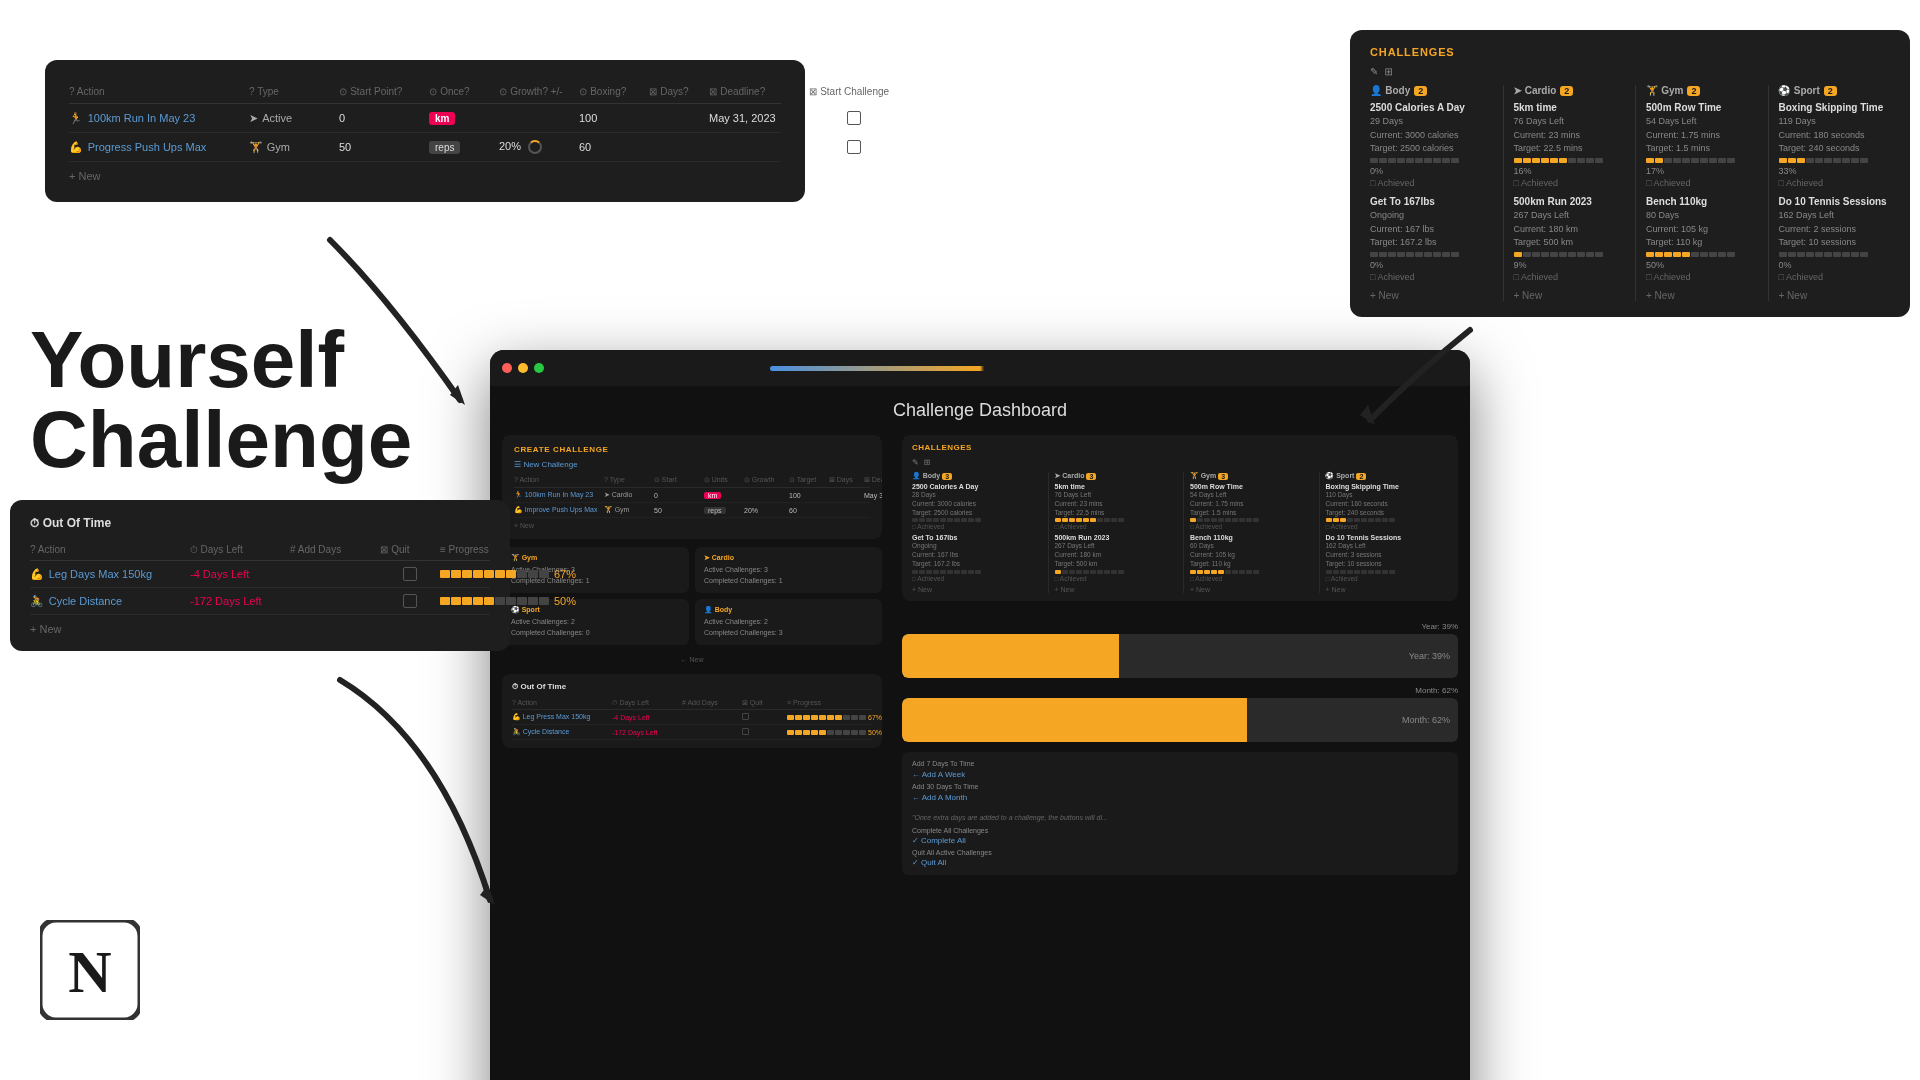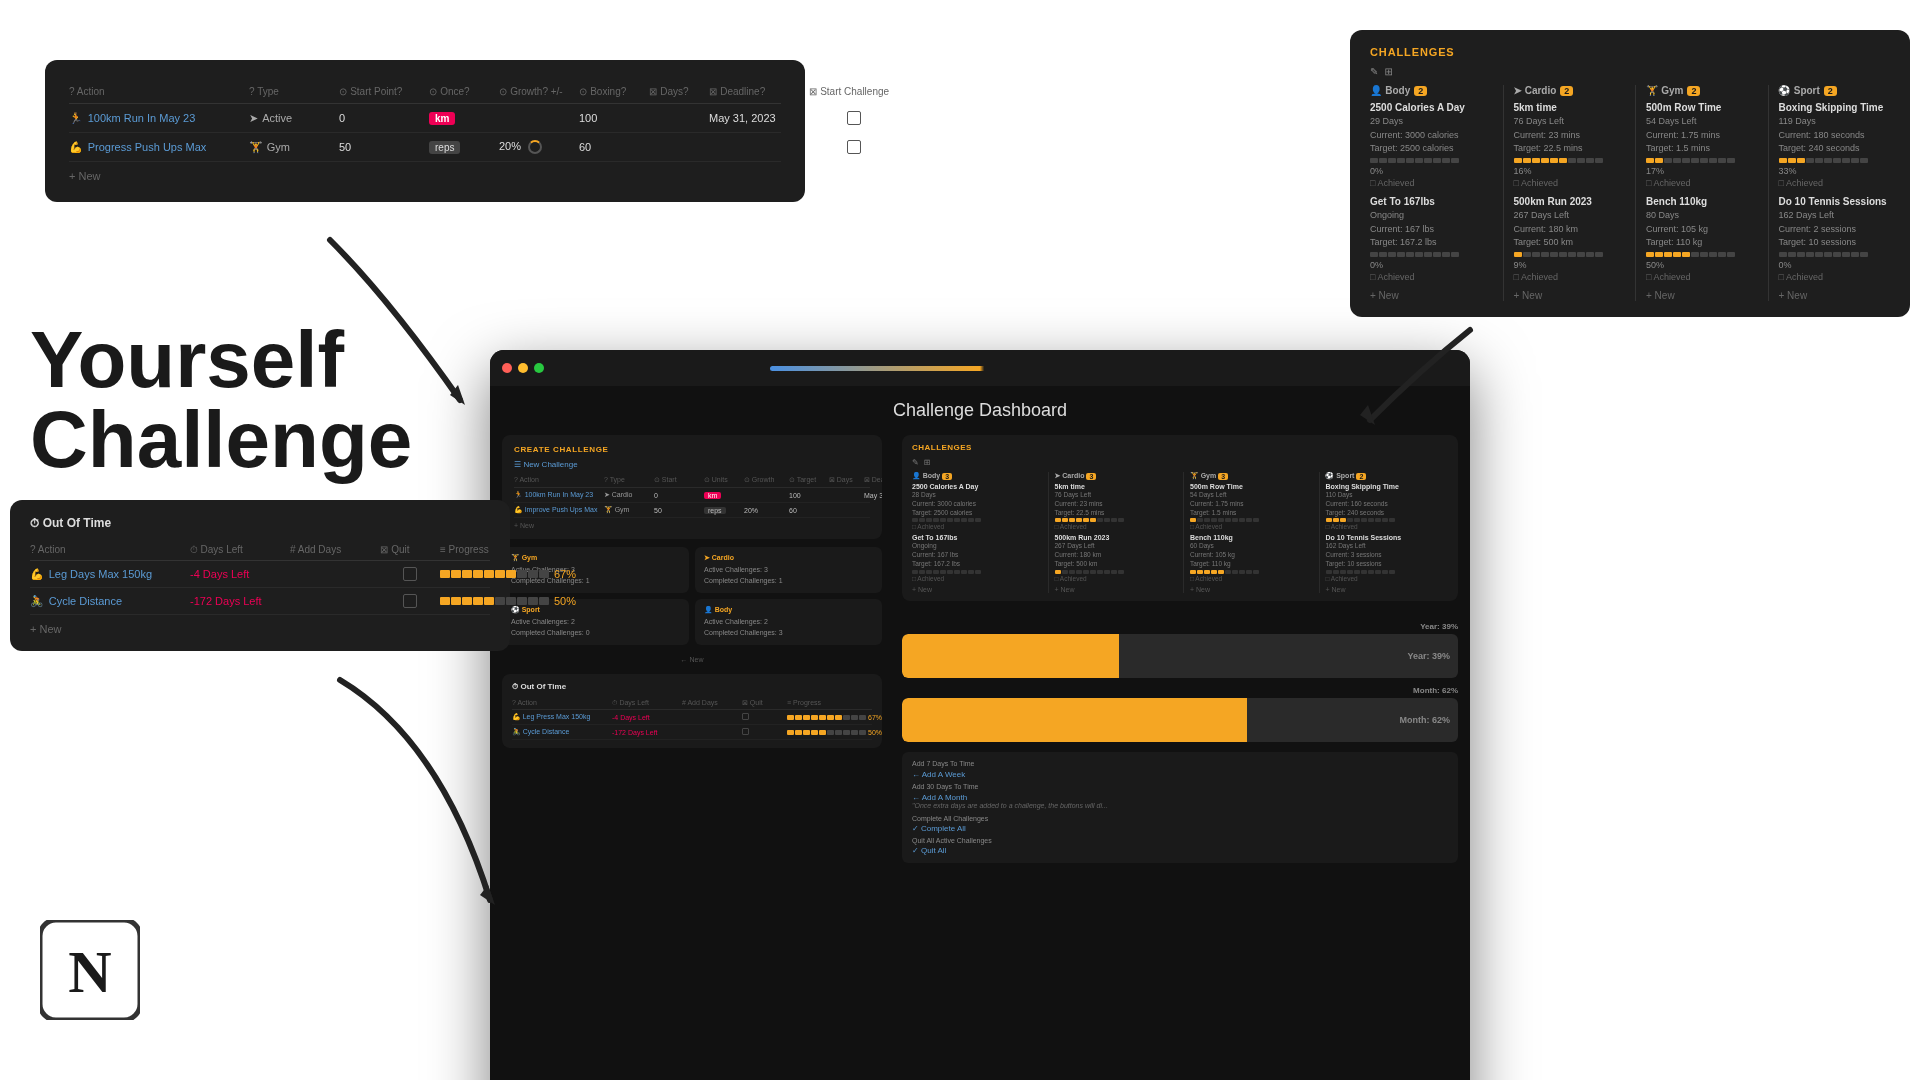--- a/index.html
+++ b/index.html
@@ -919,21 +919,21 @@
                   <span class="mcp-block mcp-empty"></span>
                   <span class="mcp-block mcp-empty"></span>
                 </div>
               <div class="mini-ch-achieved">□ Achieved</div>
             </div>
             <div style="color:#555;font-size:7px;margin-top:3px;">+ New</div>
           </div>
         </div>
       </div>
 
-      <div style="margin-top:21px;font-weight:bold;">
+      <div style="margin-top:21px;">
 
         <div style="margin-bottom:8px;">
           <div style="color:#888;font-size:8px;margin-bottom:3px;text-align:right;">Year: 39%</div>
           <div style="display:flex;align-items:center;height:44px;background:#2a2a2a;border-radius:6px;overflow:hidden;position:relative;">
             <div style="background:#f5a623;width:39%;height:100%;border-radius:6px 0 0 6px;"></div>
             <div style="position:absolute;right:8px;color:#888;font-size:9px;">Year: 39%</div>
           </div>
         </div>
 
         <div>
@@ -942,21 +942,21 @@
             <div style="background:#f5a623;width:62%;height:100%;border-radius:6px 0 0 6px;"></div>
             <div style="position:absolute;right:8px;color:#888;font-size:9px;">Month: 62%</div>
           </div>
         </div>
       </div>
 
       <div style="margin-top:10px;background:#1a1a1a;border-radius:6px;padding:8px 10px;">
         <div style="color:#888;font-size:7px;margin-bottom:3px;">Add 7 Days To Time</div>
         <div style="color:#5b9bd5;font-size:8px;margin-bottom:4px;">← Add A Week</div>
         <div style="color:#888;font-size:7px;margin-bottom:3px;">Add 30 Days To Time</div>
-        <div style="color:#5b9bd5;font-size:8px;margin-bottom:0;">← Add A Month</div>
+        <div style="color:#5b9bd5;font-size:8px;margin-bottom:12px;">← Add A Month</div>
         <div style="color:#666;font-size:7px;margin-bottom:6px;font-style:italic;">"Once extra days are added to a challenge, the buttons will di...</div>
         <div style="color:#888;font-size:7px;margin-bottom:2px;">Complete All Challenges</div>
         <div style="color:#5b9bd5;font-size:8px;margin-bottom:4px;display:flex;align-items:center;gap:3px;">✓ Complete All</div>
         <div style="color:#888;font-size:7px;margin-bottom:2px;">Quit All Active Challenges</div>
         <div style="color:#5b9bd5;font-size:8px;display:flex;align-items:center;gap:3px;">✓ Quit All</div>
       </div>
     </div>
   </div>
 </div>
 

